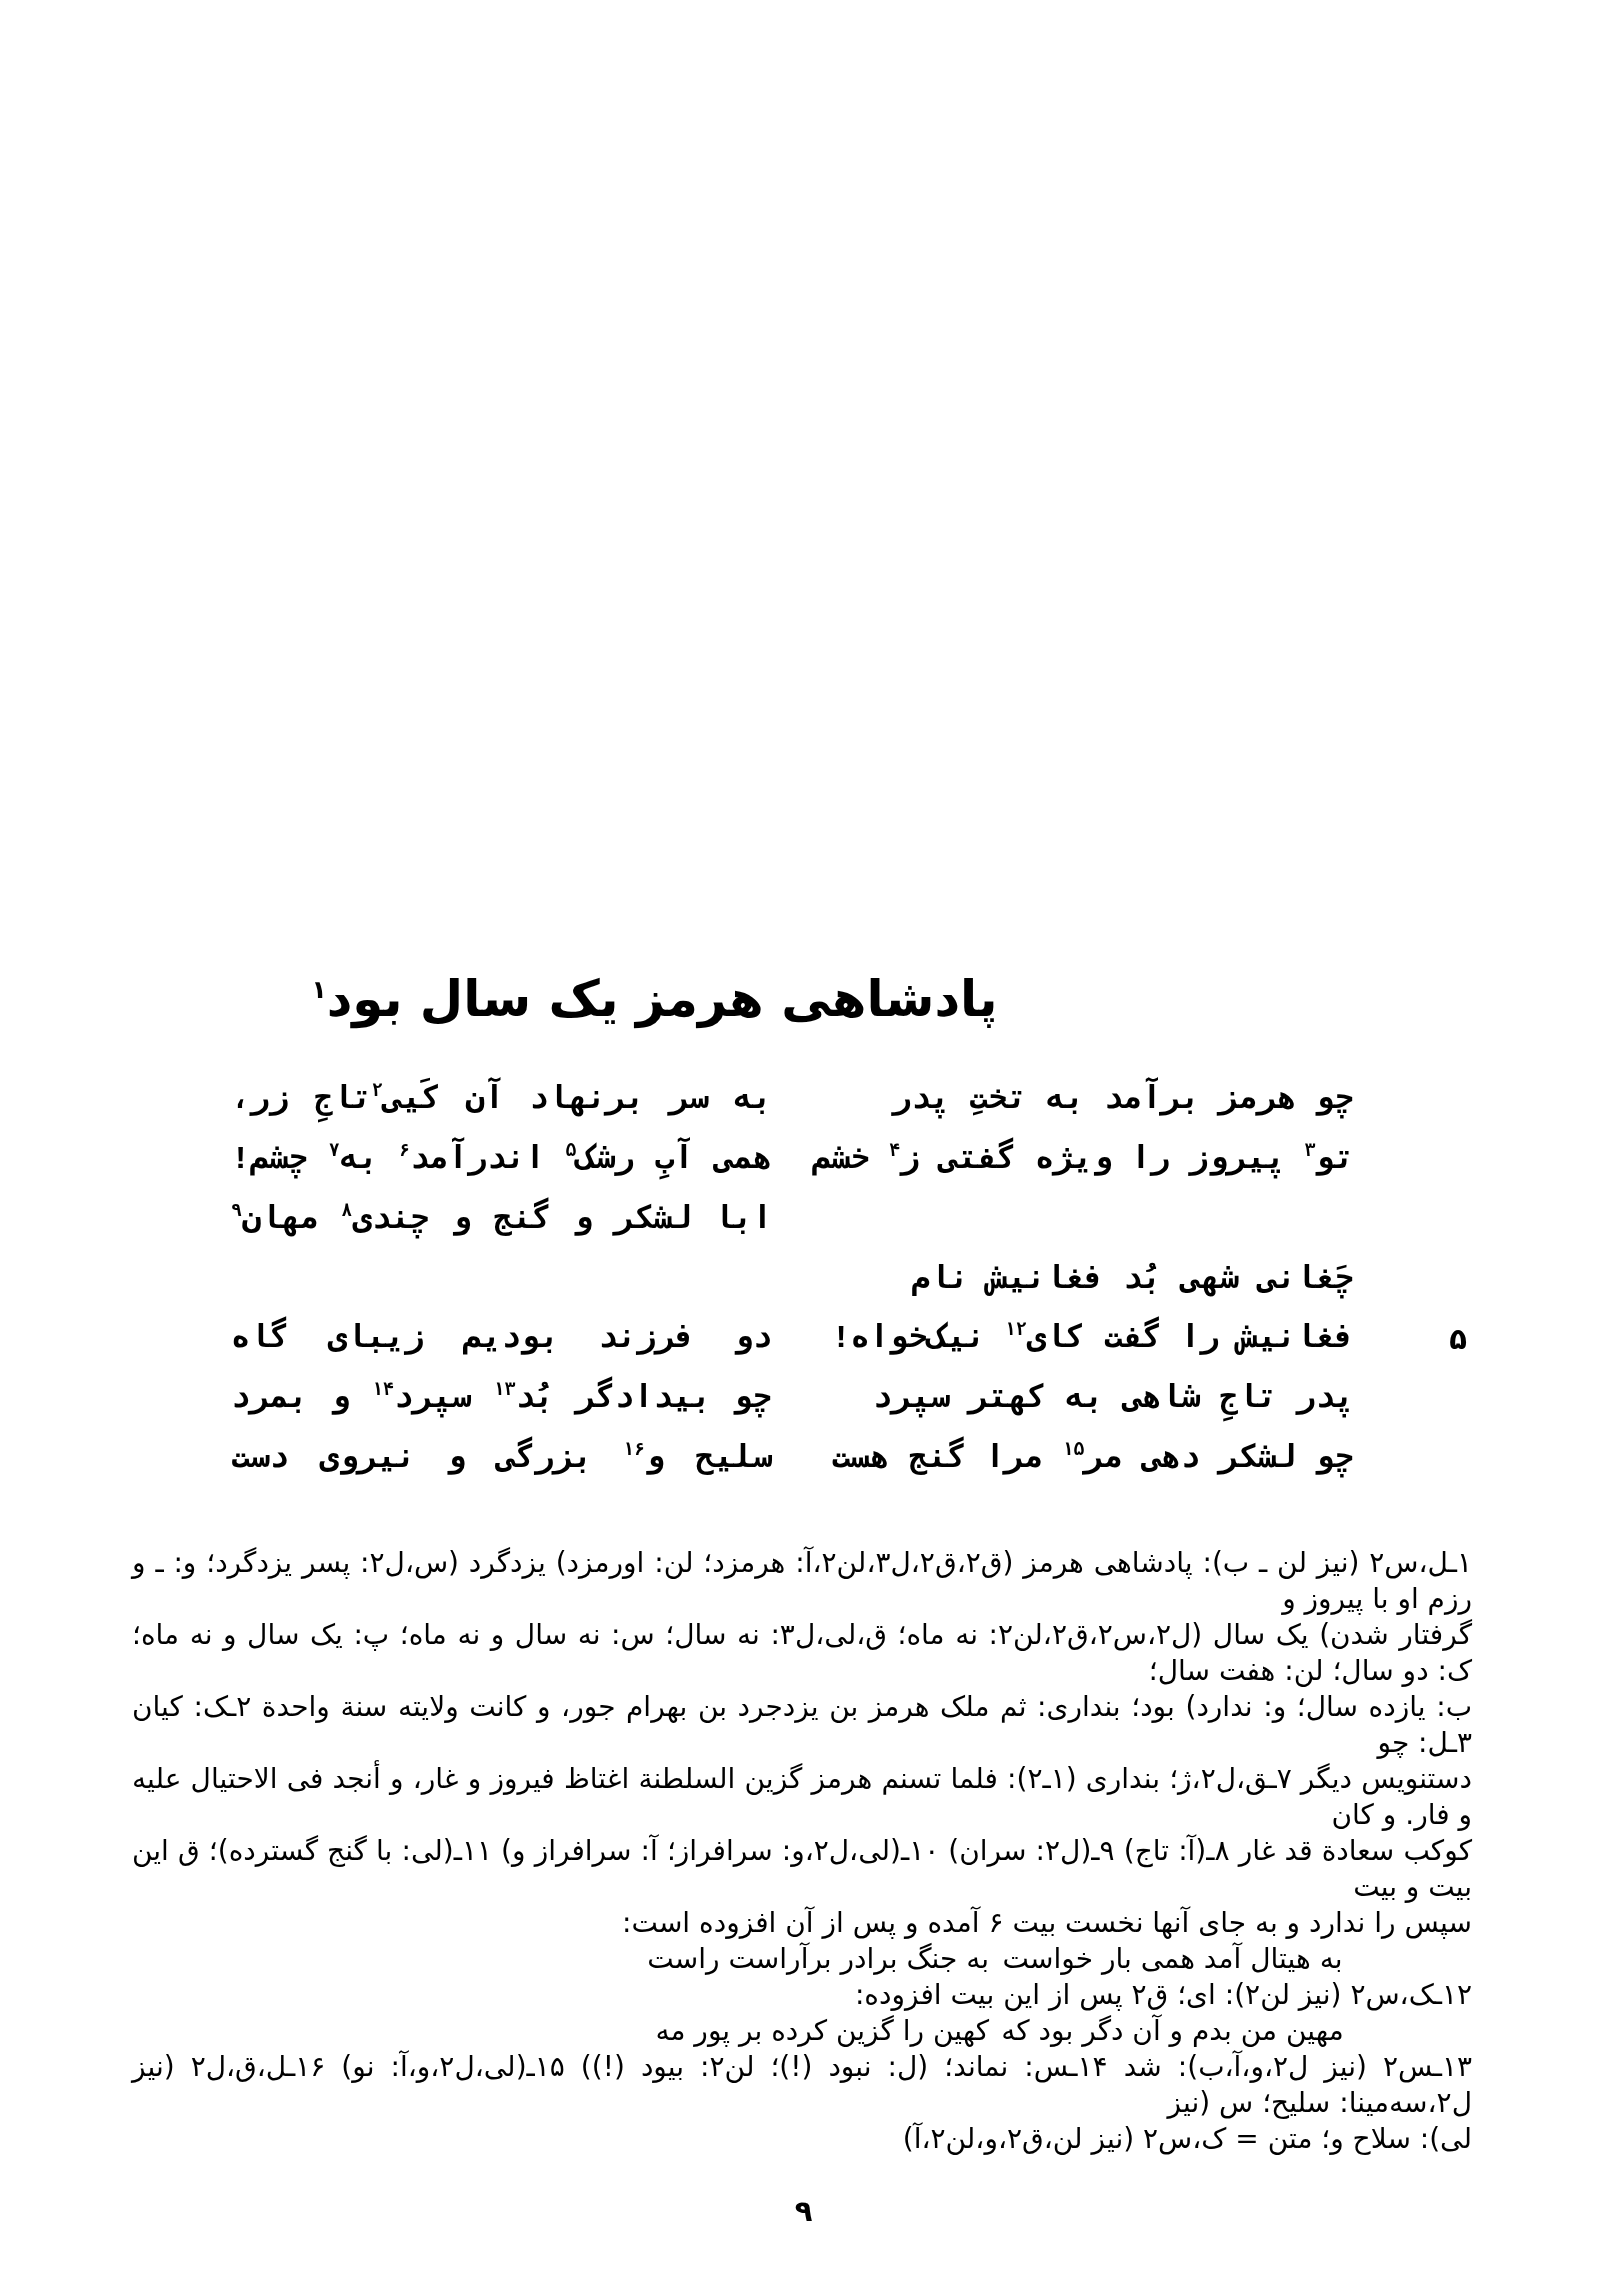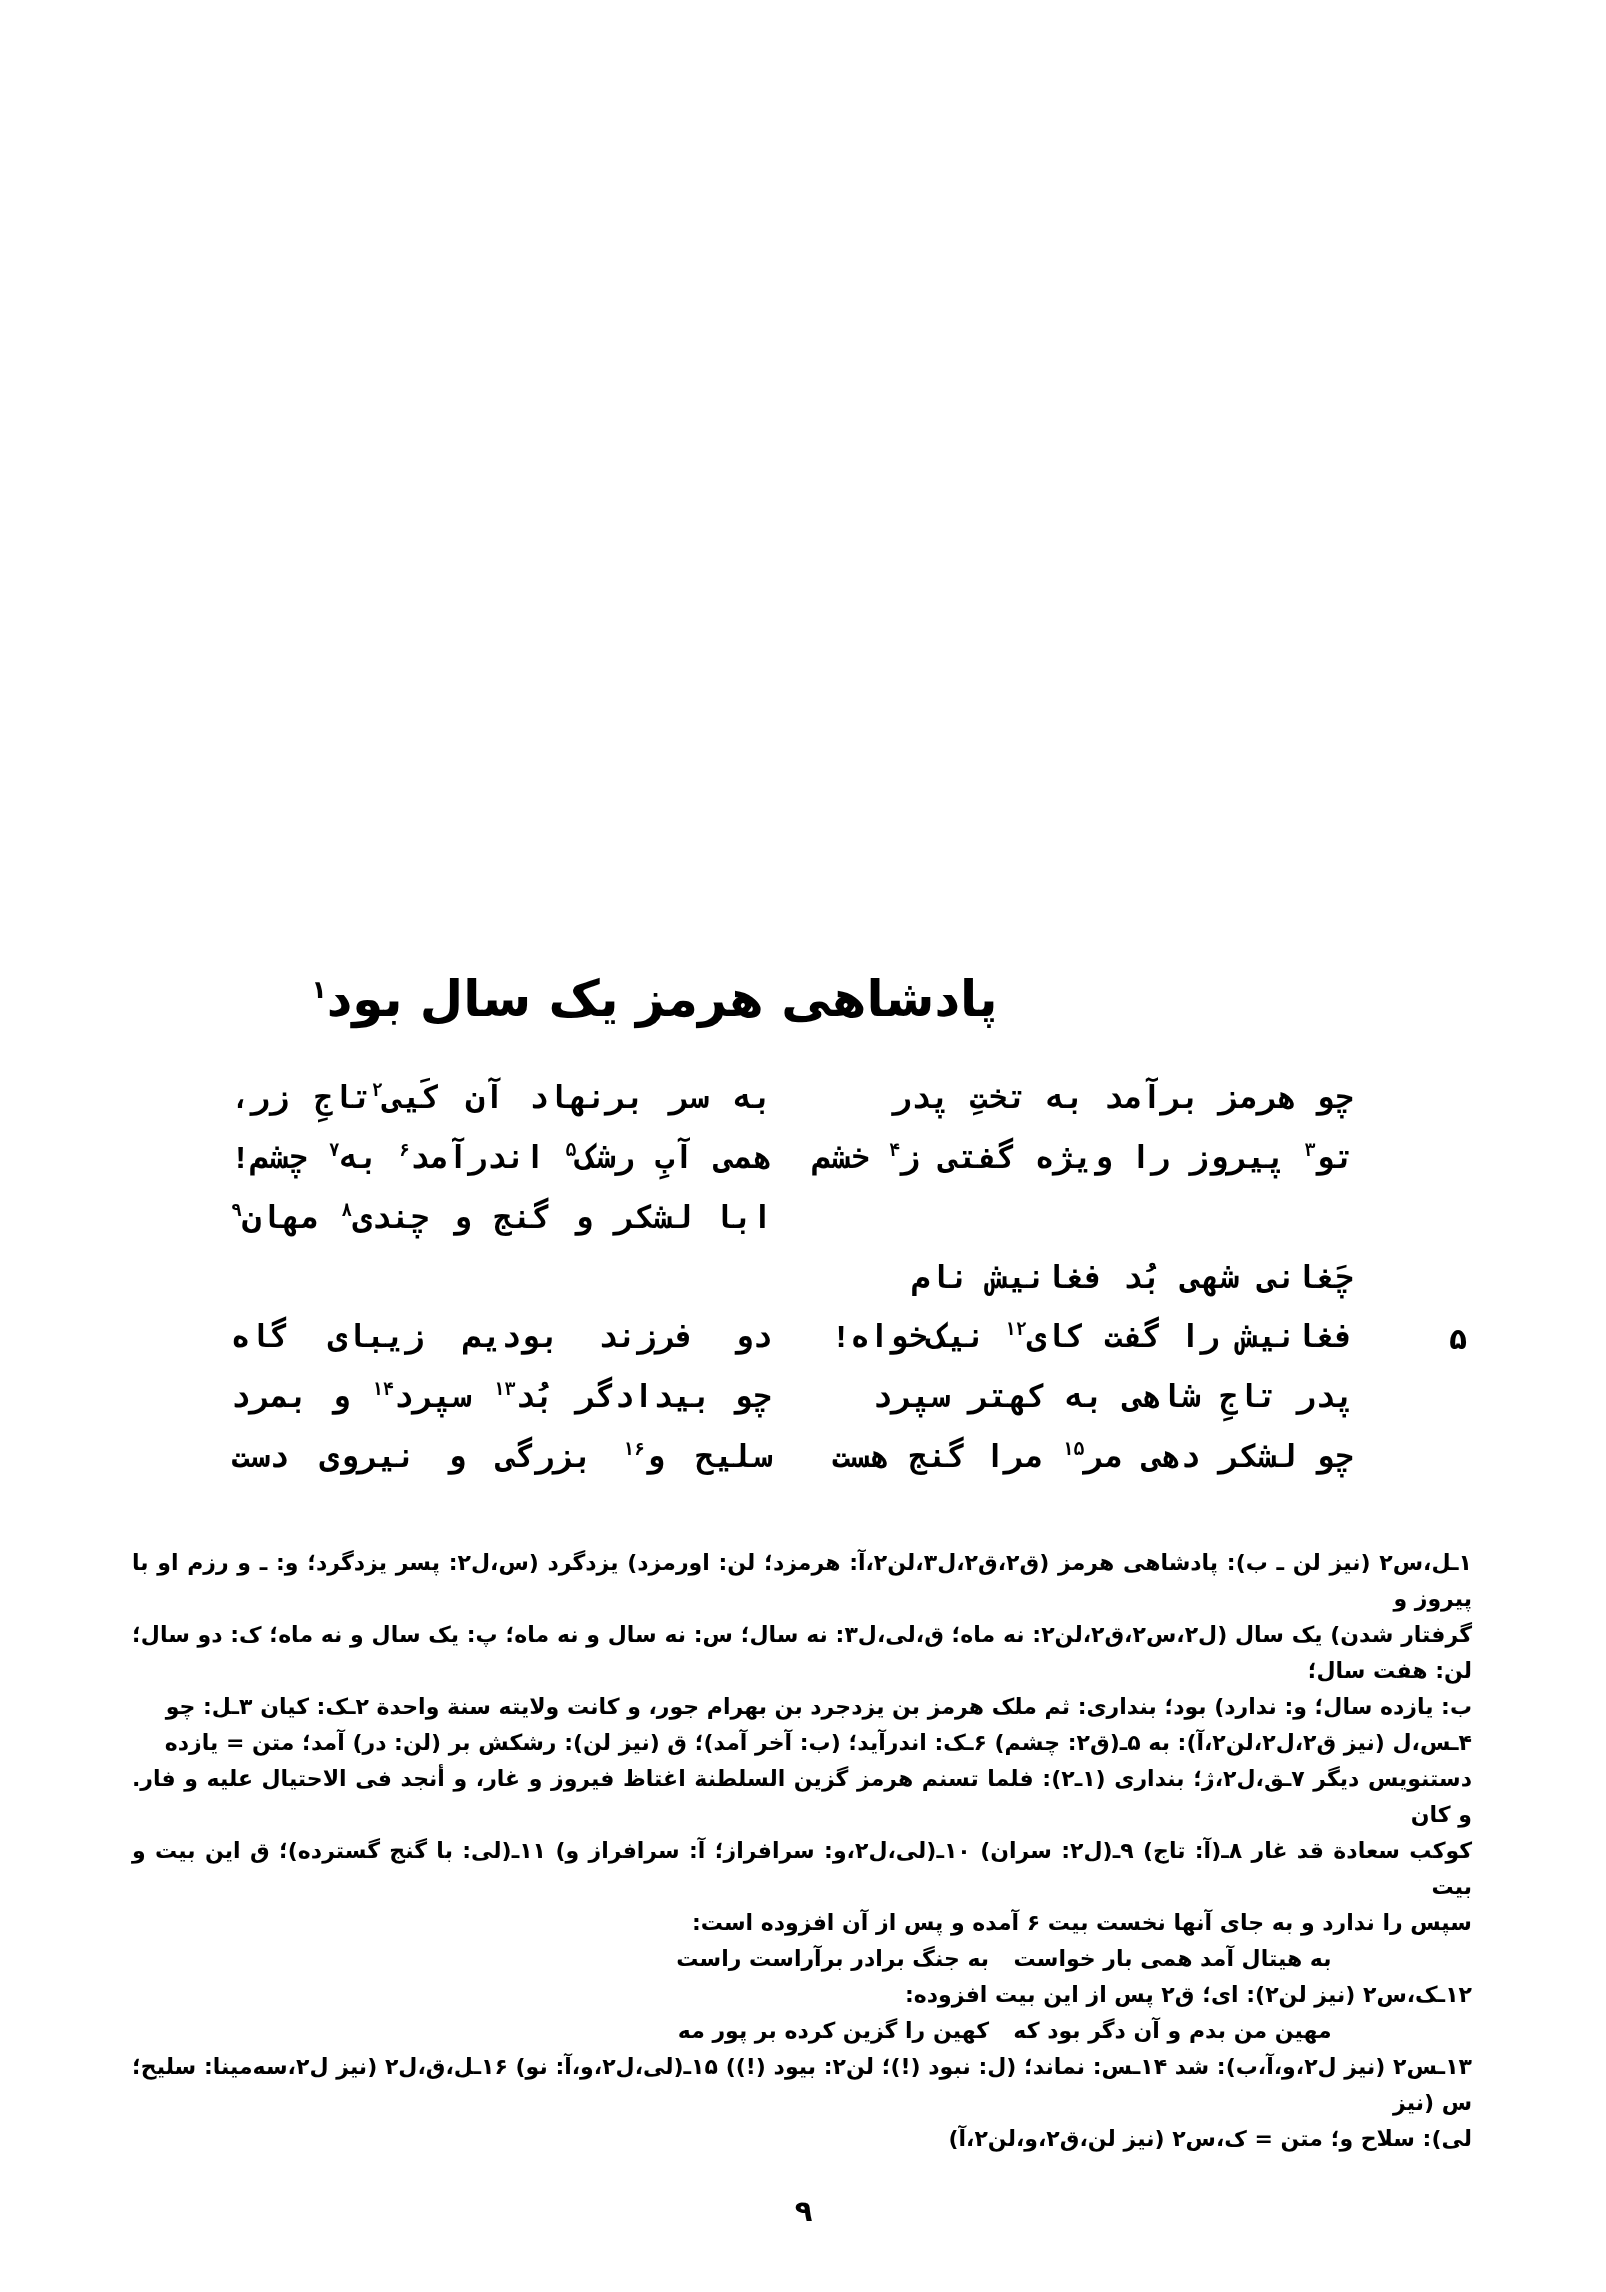--- a/index.html
+++ b/index.html
@@ -19,21 +19,21 @@
     white-space: nowrap; text-align: justify; text-align-last: justify; font-family: Liberation Mono, monospace;
   }
   .hemistich sup { font-size: 18.3px; line-height: 0; }
   .col-right { right: 253px; width: 381px; }
   .col-left { right: 835px; width: 541px; }
   .verse-num {
     position: absolute; right: 140px; font-size: 29px; font-weight: bold; line-height: 60px;
   }
   .notes {
     position: absolute; top: 1545px; right: 135px; width: 1340px;
-    font-size: 22px; font-weight: bold; line-height: 36px; text-align: justify;
+    font-size: 28px; font-weight: normal; line-height: 36px; text-align: justify;
   }
   .notes p { margin: 0; }
   .note-verse {
     display: flex; justify-content: flex-start; gap: 0; margin: 0;
   }
   .note-verse span { display: inline-block; width: 425px; text-align: right; }
   .note-verse span:first-child { margin-right: 116px; width: 367px; text-align: center; }
   .page-number {
     position: absolute; top: 2194px; left: 0; width: 1607px; text-align: center;
     font-size: 29px; font-weight: bold;
@@ -66,21 +66,20 @@
     <div class="hemistich col-left" style="top:299px">چو بیدادگر بُد<sup>۱۳</sup> سپرد<sup>۱۴</sup> و بمرد</div>
 
     <div class="hemistich col-right" style="top:359px">چو لشکر دهی مر<sup>۱۵</sup> مرا گنج هست</div>
     <div class="hemistich col-left" style="top:359px">سلیح و<sup>۱۶</sup> بزرگی و نیروی دست</div>
   </div>
 
   <div class="notes">
     <p>۱ـل،س۲ (نیز لن ـ ب): پادشاهی هرمز (ق۲،ق۲،ل۳،لن۲،آ: هرمزد؛ لن: اورمزد) یزدگرد (س،ل۲: پسر یزدگرد؛ و: ـ و رزم او با پیروز و</p>
     <p>گرفتار شدن) یک سال (ل۲،س۲،ق۲،لن۲: نه ماه؛ ق،لی،ل۳: نه سال؛ س: نه سال و نه ماه؛ پ: یک سال و نه ماه؛ ک: دو سال؛ لن: هفت سال؛</p>
     <p>ب: یازده سال؛ و: ندارد) بود؛ بنداری: ثم ملک هرمز بن یزدجرد بن بهرام جور، و کانت ولایته سنة واحدة ۲ـک: کیان ۳ـل: چو</p>
-    <p>۴ـس،ل (نیز ق۲،ل۲،لن۲،آ): به ۵ـ(ق۲: چشم) ۶ـک: اندرآید؛ (ب: آخر آمد)؛ ق (نیز لن): رشکش بر (لن: در) آمد؛ متن = یازده</p>
     <p>دستنویس دیگر ۷ـق،ل۲،ژ؛ بنداری (۱ـ۲): فلما تسنم هرمز گزین السلطنة اغتاظ فیروز و غار، و أنجد فی الاحتیال علیه و فار. و کان</p>
     <p>کوکب سعادة قد غار ۸ـ(آ: تاج) ۹ـ(ل۲: سران) ۱۰ـ(لی،ل۲،و: سرافراز؛ آ: سرافراز و) ۱۱ـ(لی: با گنج گسترده)؛ ق این بیت و بیت</p>
     <p>سپس را ندارد و به جای آنها نخست بیت ۶ آمده و پس از آن افزوده است:</p>
     <div class="note-verse">
       <span>به هیتال آمد همی بار خواست</span>
       <span>به جنگ برادر برآراست راست</span>
     </div>
     <p>۱۲ـک،س۲ (نیز لن۲): ای؛ ق۲ پس از این بیت افزوده:</p>
     <div class="note-verse">
       <span>مهین من بدم و آن دگر بود که</span>

